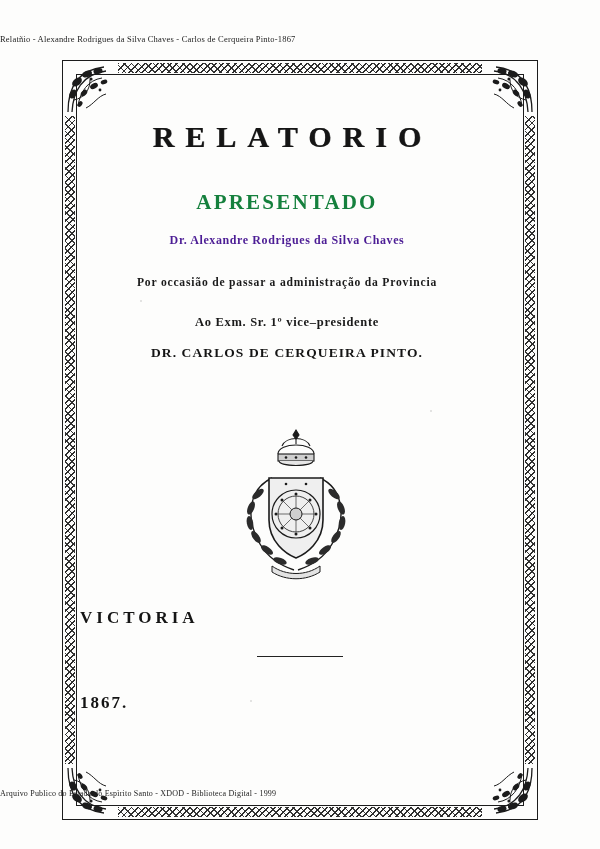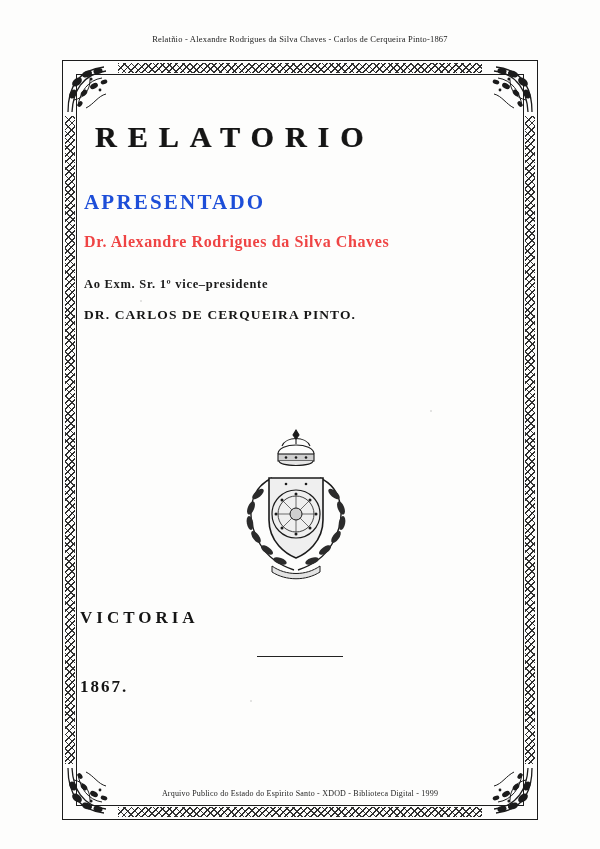--- a/index.html
+++ b/index.html
@@ -20,21 +20,20 @@
     width: 600px;
     height: 849px;
     background: #fdfdfc;
   }
 
   
   .scan-caption {
     position: absolute;
     left: 0;
     width: 600px;
-    text-align: center;
     font-family: "Liberation Serif", serif;
     font-size: 8.5px;
     color: #222;
     letter-spacing: 0.2px;
   }
   .scan-caption.top { top: 34px; }
   .scan-caption.bottom { top: 789px; font-size: 8px; }
 
   
   .border-frame {
@@ -68,55 +67,56 @@
   }
   .corner svg { display: block; }
   .corner.tl { left: 2px;  top: 2px; }
   .corner.tr { right: 2px; top: 2px;  transform: scaleX(-1); }
   .corner.bl { left: 2px;  bottom: 2px; transform: scaleY(-1); }
   .corner.br { right: 2px; bottom: 2px; transform: scale(-1,-1); }
 
   
   .content {
     position: absolute;
-    left: 84px;
+    left: 67px;
     top: 96px;
     width: 440px;
+    text-align: center;
   }
 
   .t-relatorio {
     font-family: "Liberation Serif", serif;
     font-size: 30px;
     font-weight: 700;
     letter-spacing: 11px;
     margin-left: 11px;
     color: #151515;
     margin-top: 24px;
     text-shadow: 0.5px 0 0 rgba(0,0,0,0.55), -0.4px 0.3px 0 rgba(0,0,0,0.3);
   }
   .t-apresentado {
     font-size: 21px;
     font-weight: 700;
     letter-spacing: 2.2px;
     margin-top: 36px;
-    color: #1d4ed8;
+    color: #15803d;
   }
   .t-pelo {
     font-size: 16.5px;
     font-weight: 700;
     letter-spacing: 2.4px;
     margin-top: 32px;
     color: #161616;
   }
   .t-author {
-    font-size: 16px;
+    font-size: 12px;
     font-weight: 700;
     letter-spacing: 0.6px;
     margin-top: 18px;
-    color: #ef4444;
+    color: #4c1d95;
   }
   .t-occasion {
     font-size: 11.6px;
     font-weight: 700;
     letter-spacing: 0.8px;
     margin-top: 28px;
     color: #1a1a1a;
   }
   .t-ao-exm {
     font-size: 12.5px;
@@ -167,21 +167,21 @@
   .divider {
     width: 86px;
     height: 1px;
     background: #222;
     margin: 28px auto 0 auto;
   }
   .t-year {
     font-size: 17px;
     font-weight: 700;
     letter-spacing: 2px;
-    margin-top: 20px;
+    margin-top: 36px;
     color: #141414;
   }
 
   .speck {
     position: absolute;
     background: #b9b9b9;
     border-radius: 50%;
     opacity: .5;
   }
 </style>
@@ -300,20 +300,21 @@
           <circle cx="36" cy="28" r="1.4"></circle>
         </g>
       </svg>
     </div>
   </div>
 
   <div class="content">
     <div class="t-relatorio">RELATORIO</div>
     <div class="t-apresentado">APRESENTADO</div>
     <div class="t-author">Dr. Alexandre Rodrigues da Silva Chaves</div>
+    <div class="t-occasion">Por occasião  de passar  a  administração da  Provincia</div>
     <div class="t-ao-exm">Ao Exm. Sr. 1º vice–presidente</div>
     <div class="t-vice">DR. CARLOS DE CERQUEIRA PINTO.</div>
   </div>
 
   <div class="arms">
     <svg width="160" height="160" viewBox="0 0 160 160">
       <g stroke="#1b1b1b" fill="none" stroke-width="1.1">
 
         <path d="M80 6 l3 5 -3 4 -3 -4z" fill="#1b1b1b"></path>
         <path d="M62 30 C 62 18, 98 18, 98 30"></path>

